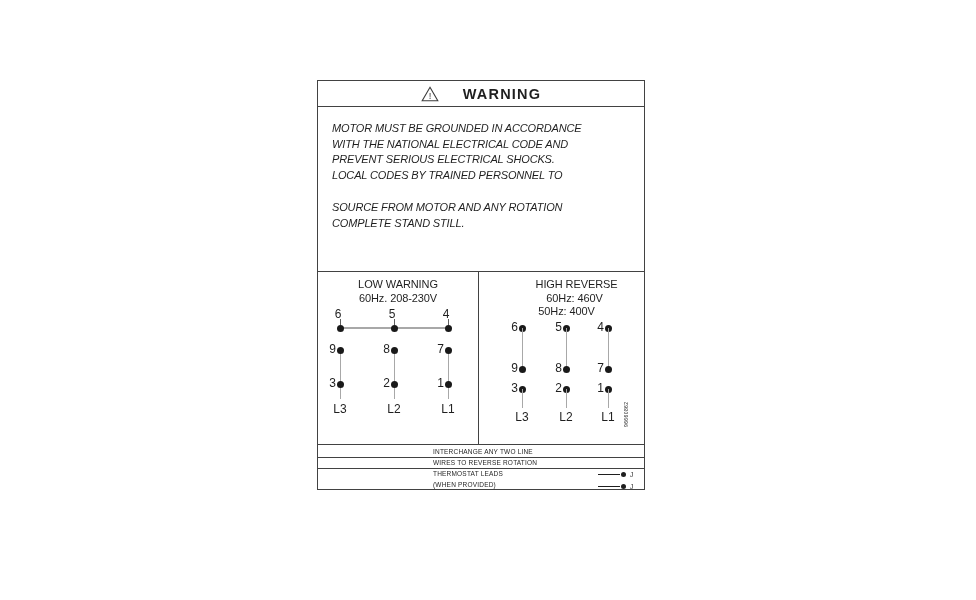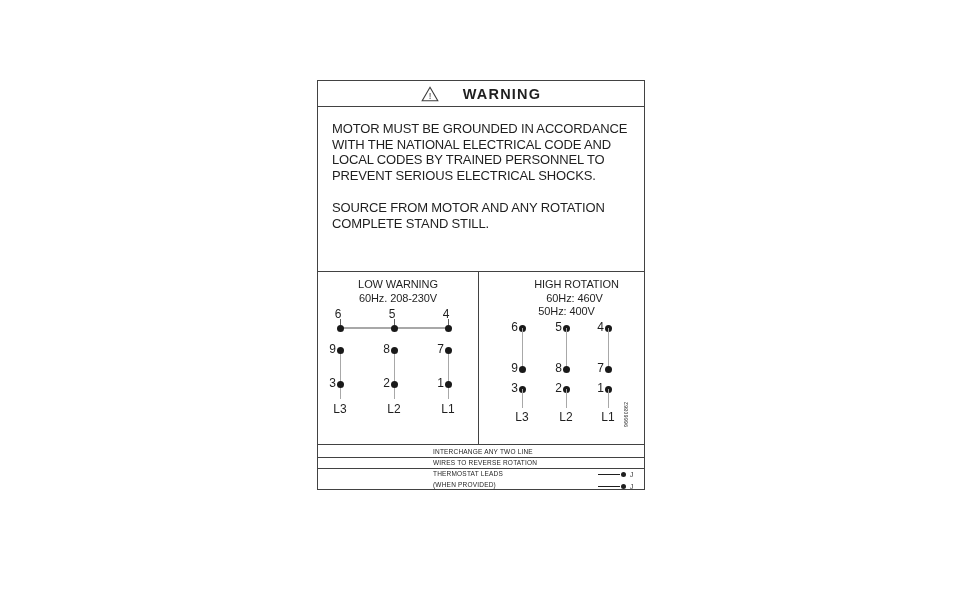--- a/index.html
+++ b/index.html
@@ -9,21 +9,21 @@
   .label{position:absolute;left:317px;top:80px;width:328px;height:410px;
          border:1px solid var(--border,#424242);box-sizing:border-box;background:var(--background,#fff);}
 
   
   .hdr{position:absolute;left:0;top:0;right:0;height:25px;border-bottom:1px solid var(--border,#424242);
        display:flex;align-items:center;justify-content:center;gap:24px;}
   .hdr-title{font-size:14.5px;letter-spacing:1.2px;color:var(--text,#1f1f1f);font-weight:bold;}
 
   
   .para{position:absolute;left:14px;}
-  .bline{font-size:13px;letter-spacing:-0.15px;line-height:15.7px;color:var(--text,#1f1f1f);white-space:nowrap;}
+  .bline{font-size:11px;letter-spacing:-0.15px;line-height:15.7px;color:var(--text,#1f1f1f);white-space:nowrap;font-style:italic;}
 
   
   .diagrams{position:absolute;left:0;top:190px;width:100%;height:173px;border-top:1px solid var(--border,#424242);box-sizing:border-box;}
   .vdiv{position:absolute;left:160px;top:0;height:100%;width:1px;background:var(--border,#424242);}
   .dg-title{position:absolute;font-size:11px;letter-spacing:-0.1px;color:var(--text,#1f1f1f);text-align:center;white-space:nowrap;line-height:13px;}
   .term-dot{position:absolute;width:7px;height:7px;border-radius:50%;background:var(--dot,#191919);}
   .wire{position:absolute;background:var(--wire,#a8a8a8);}
   .tick{position:absolute;width:1px;background:#606060;}
   .tnum{position:absolute;font-size:12px;color:var(--text,#1f1f1f);line-height:12px;width:14px;}
   .tnum.top{text-align:center;}
@@ -54,22 +54,22 @@
       <svg width="18" height="16" viewBox="0 0 18 16">
         <path d="M9 1.3 L16.8 14.8 H1.2 Z" fill="none" stroke="#3d3d3d" stroke-width="1.1"></path>
         <text x="9" y="13" text-anchor="middle" font-size="9.5" fill="#3d3d3d">!</text>
       </svg>
       <div class="hdr-title">WARNING</div>
     </div>
 
     <div class="para" style="top:40px">
       <div class="bline">MOTOR MUST BE GROUNDED IN ACCORDANCE</div>
       <div class="bline">WITH THE NATIONAL ELECTRICAL CODE AND</div>
+      <div class="bline">PREVENT SERIOUS ELECTRICAL SHOCKS.</div>
       <div class="bline">LOCAL CODES BY TRAINED PERSONNEL TO</div>
-      <div class="bline">PREVENT SERIOUS ELECTRICAL SHOCKS.</div>
     </div>
     <div class="para" style="top:119px">
       <div class="bline">SOURCE FROM MOTOR AND ANY ROTATION</div>
       <div class="bline">COMPLETE STAND STILL.</div>
     </div>
 
     <div class="diagrams">
       <div class="vdiv"></div>
 
       <div>
@@ -105,21 +105,21 @@
         <div class="term-dot" style="left:18.5px;top:108.5px"></div>
         <div class="term-dot" style="left:72.5px;top:108.5px"></div>
         <div class="term-dot" style="left:126.5px;top:108.5px"></div>
 
         <div class="llabel" style="left:9px;top:131px">L3</div>
         <div class="llabel" style="left:63px;top:131px">L2</div>
         <div class="llabel" style="left:117px;top:131px">L1</div>
       </div>
 
       <div>
-        <div class="dg-title" style="left:176px;width:165px;top:6px">HIGH ROTATION</div>
+        <div class="dg-title" style="left:176px;width:165px;top:6px">HIGH REVERSE</div>
         <div class="dg-title" style="left:184px;width:145px;top:20px">60Hz: 460V</div>
         <div class="dg-title" style="left:176px;width:145px;top:33px">50Hz: 400V</div>
 
         <div class="tnum side" style="left:186px;top:49px">6</div>
         <div class="tnum side" style="left:230px;top:49px">5</div>
         <div class="tnum side" style="left:272px;top:49px">4</div>
         <div class="term-dot" style="left:200.5px;top:52.5px"></div>
         <div class="term-dot" style="left:244.5px;top:52.5px"></div>
         <div class="term-dot" style="left:286.5px;top:52.5px"></div>
 

